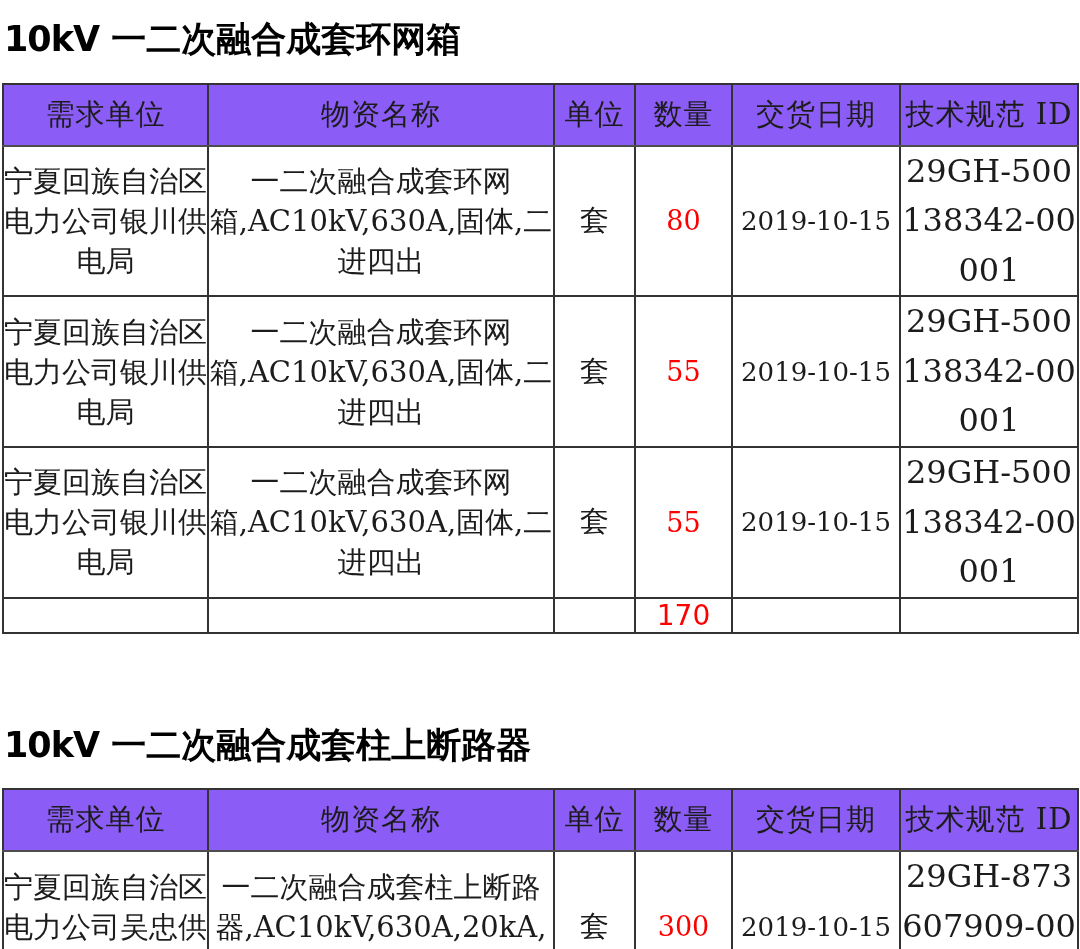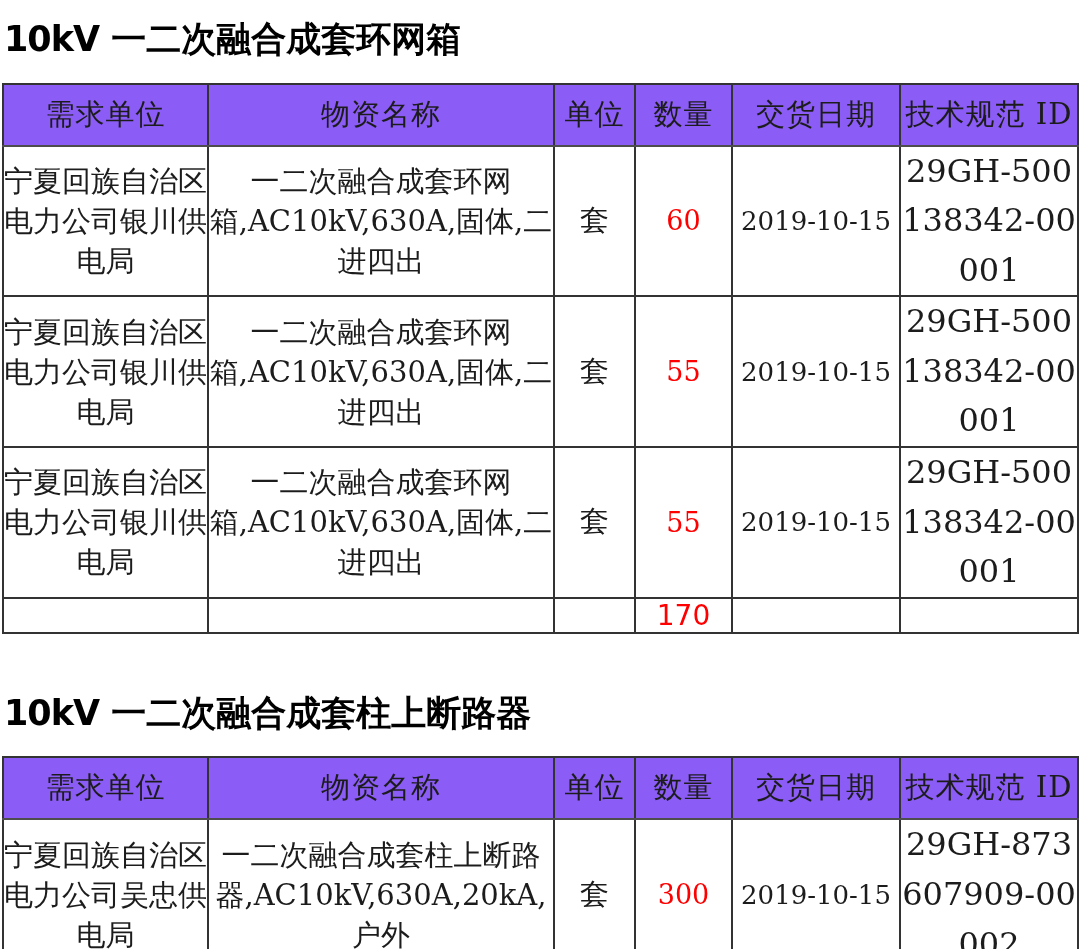--- a/index.html
+++ b/index.html
@@ -17,21 +17,21 @@
     font-size: 35px;
     line-height: 1.1;
     font-weight: bold;
     color: #000000;
     font-family: "DejaVu Serif", serif;
   }
   .doc-title .kv {
     font-family: "DejaVu Sans", "Liberation Sans", sans-serif;
     letter-spacing: -1px;
   }
-  .title-2 { margin-top: 60px; }
+  .title-2 { margin-top: 92px; }
 
   table.tbl {
     border-collapse: collapse;
     table-layout: fixed;
     width: 1075px;
     margin: 24px 0 0 2px;
     border: 2px solid #1f1f1f;
   }
   .tbl th, .tbl td {
     border: 2px solid #333333;
@@ -92,21 +92,21 @@
       <th>物资名称</th>
       <th>单位</th>
       <th>数量</th>
       <th>交货日期</th>
       <th>技术规范 ID</th>
     </tr>
     <tr class="data-row">
       <td class="c-unit">宁夏回族自治区电力公司银川供电局</td>
       <td class="c-mat">一二次融合成套环网箱,AC10kV,630A,固体,二进四出</td>
       <td class="c-uom">套</td>
-      <td class="c-qty">60</td>
+      <td class="c-qty">80</td>
       <td class="c-date">2019-10-15</td>
       <td class="c-spec">29GH-500138342-00001</td>
     </tr>
     <tr class="data-row">
       <td class="c-unit">宁夏回族自治区电力公司银川供电局</td>
       <td class="c-mat">一二次融合成套环网箱,AC10kV,630A,固体,二进四出</td>
       <td class="c-uom">套</td>
       <td class="c-qty">55</td>
       <td class="c-date">2019-10-15</td>
       <td class="c-spec">29GH-500138342-00001</td>

